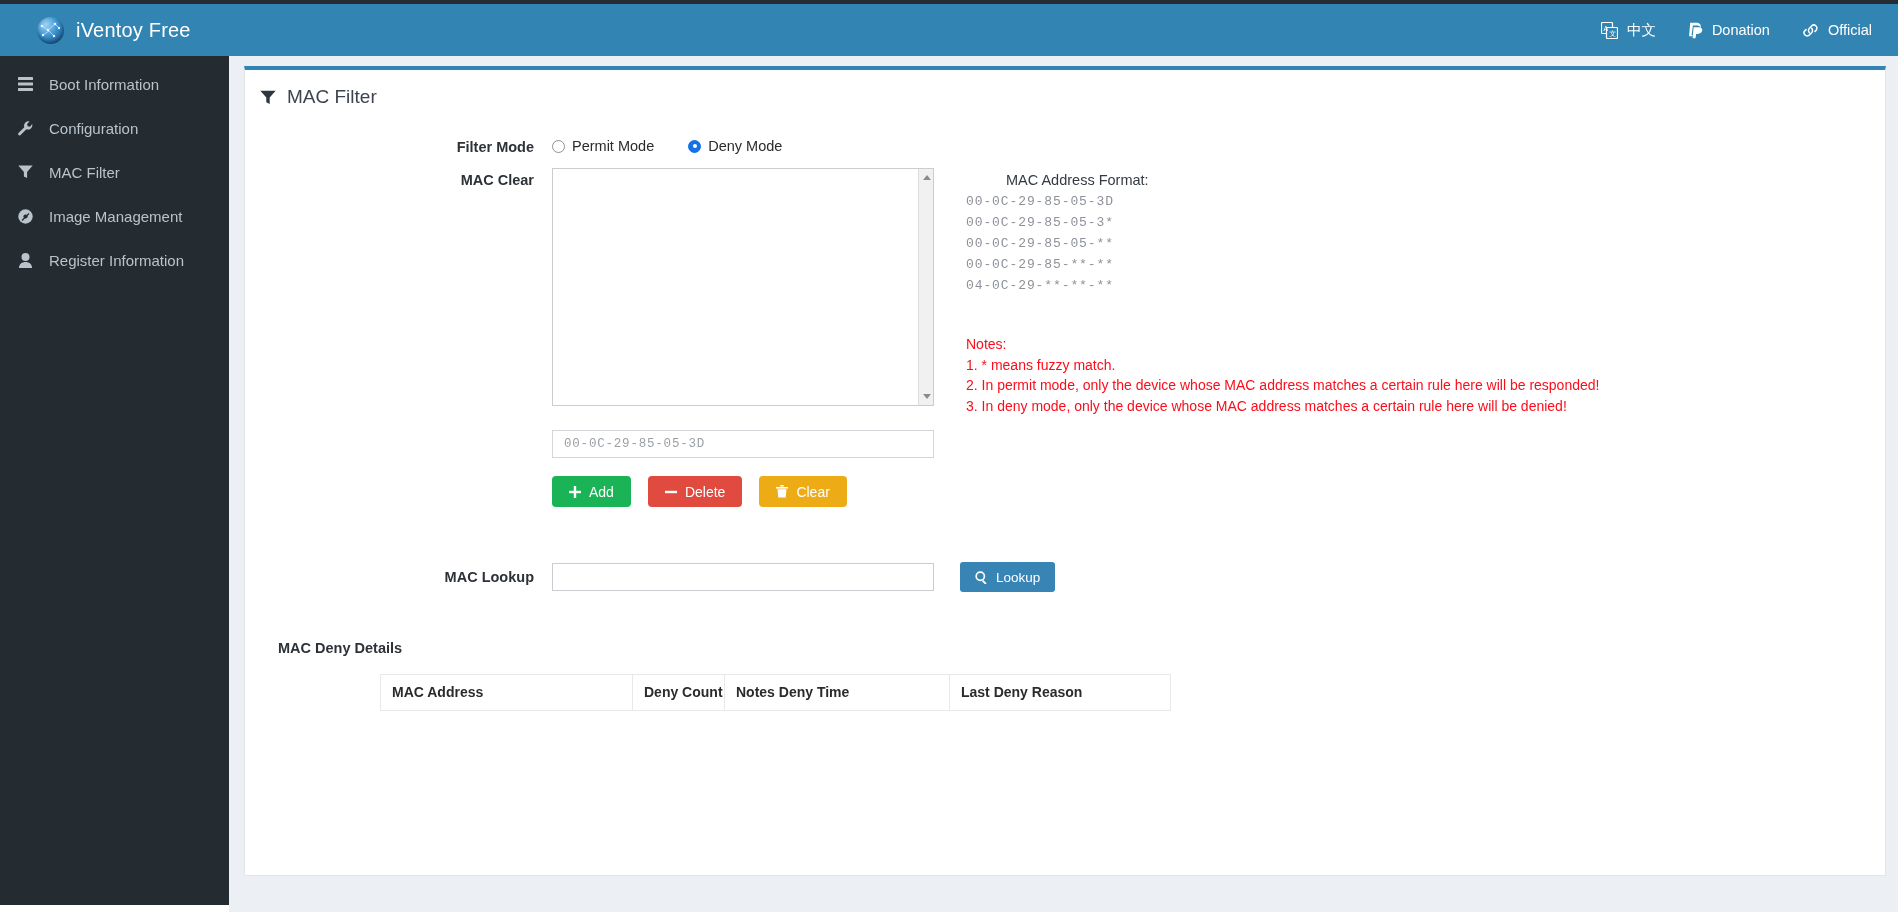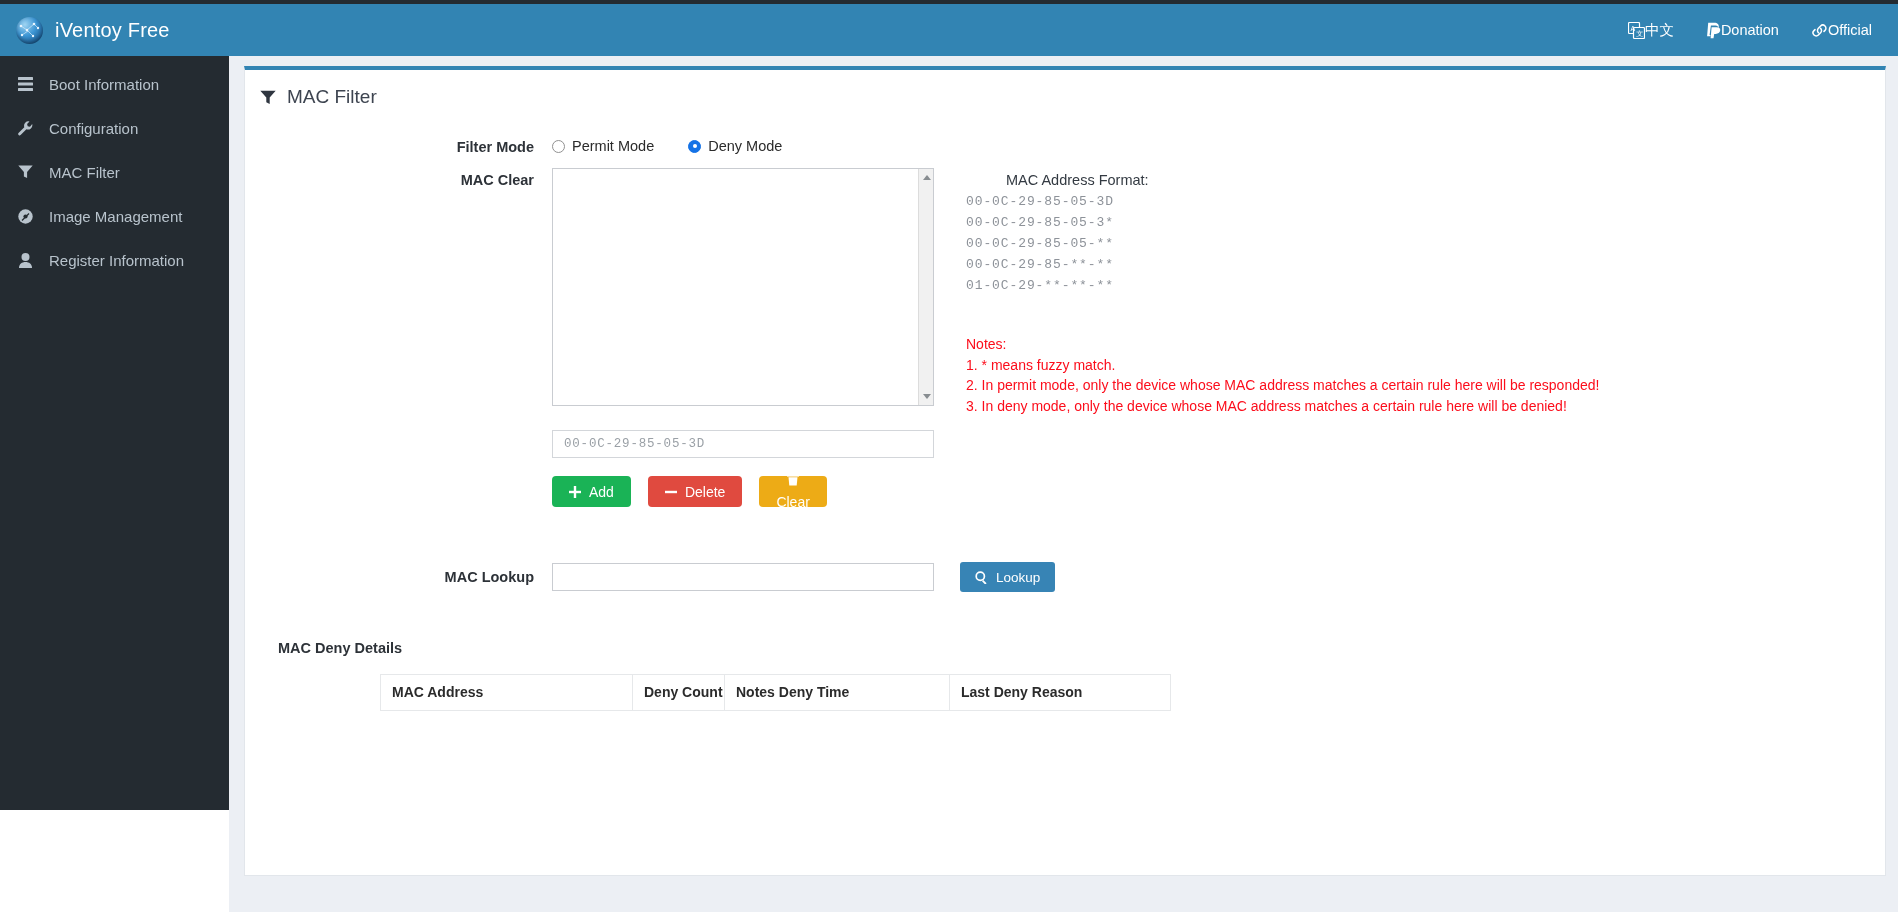--- a/index.html
+++ b/index.html
@@ -21,47 +21,47 @@
   
   #header {
     position: absolute; top: 4px; left: 0;
     width: 1898px; height: 52px;
     background: #3284b3;
     display: flex; align-items: center;
   }
   #brand {
     width: 229px; height: 52px;
     display: flex; align-items: center; gap: 12px;
-    padding-left: 16px;
+    padding-left: 37px;
   }
   .logo-sphere {
     width: 27px; height: 27px; border-radius: 50%;
     background: radial-gradient(circle at 33% 28%, #9fd4f2 0%, #3d96d4 42%, #1d5f96 78%, #16486f 100%);
     position: relative; flex: 0 0 auto;
     box-shadow: inset 0 -2px 4px rgba(0,0,0,.35);
     overflow: hidden;
   }
   .logo-sphere svg { position: absolute; top: 0; left: 0; }
   #brand-text {
     color: #ffffff; font-size: 20px; letter-spacing: .2px; white-space: nowrap;
   }
   #header-right {
     margin-left: auto; display: flex; align-items: center;
     gap: 32px; padding-right: 26px; height: 52px;
   }
   .hr-item {
-    display: flex; align-items: center; 
+    display: flex; align-items: center; gap: 9px;
     color: #ffffff; font-size: 14.5px; cursor: pointer; white-space: nowrap;
   }
   .hr-item svg { display: block; }
 
   
   #sidebar {
     position: absolute; top: 56px; left: 0;
-    width: 229px; height: 754px;
+    width: 229px; height: 849px;
     background: #242b31;
     padding-top: 6px;
   }
   .nav-item {
     height: 44px; display: flex; align-items: center;
     padding-left: 16px; gap: 15px;
     color: #b8c3cc; font-size: 15px; cursor: pointer;
   }
   .nav-ico { width: 18px; display: flex; justify-content: center; align-items: center; flex: 0 0 auto; }
   .nav-ico svg { display: block; fill: #b8c3cc; }
@@ -153,21 +153,21 @@
   .btns { display: flex; gap: 17px; }
   .btn {
     display: flex; align-items: center; justify-content: center; gap: 8px;
     height: 31px; padding: 9px 17px;
     border-radius: 4px; color: #fff; font-size: 14px; cursor: pointer;
     border: none; white-space: nowrap;
   }
   .btn svg { fill: #fff; display: block; }
   .btn-add { background: #1ab356; }
   .btn-del { background: #e04a3f; }
-  .btn-clr { background: #edab16; flex-direction: column; }
+  .btn-clr { background: #edab16; }
   .btn-lookup { background: #3784b5; height: 30px; padding: 0 15px; font-size: 13.5px; border-radius: 3px; }
 
   #row-lookup { margin-top: 55px; align-items: center; }
   #row-lookup .lbl { width: 307px; padding-top: 0; }
   .lookup-input {
     width: 382px; height: 28px;
     border: 1px solid #c9ccd1; background: #fff;
     flex: 0 0 auto;
   }
   .lookup-gap { width: 26px; flex: 0 0 auto; }
@@ -358,21 +358,21 @@
           </span>
         </div>
       </div>
 
       <div class="fmt-col">
         <div class="fmt-title">MAC Address Format:</div>
         <div class="fmt-line">00-0C-29-85-05-3D</div>
         <div class="fmt-line">00-0C-29-85-05-3*</div>
         <div class="fmt-line">00-0C-29-85-05-**</div>
         <div class="fmt-line">00-0C-29-85-**-**</div>
-        <div class="fmt-line">01-0C-29-**-**-**</div>
+        <div class="fmt-line">04-0C-29-**-**-**</div>
 
         <div class="notes">
           <div class="note-line">Notes:</div>
           <div class="note-line">1. * means fuzzy match.</div>
           <div class="note-line">2. In permit mode, only the device whose MAC address matches a certain rule here will be responded!</div>
           <div class="note-line">3. In deny mode, only the device whose MAC address matches a certain rule here will be denied!</div>
         </div>
       </div>
     </div>
 

